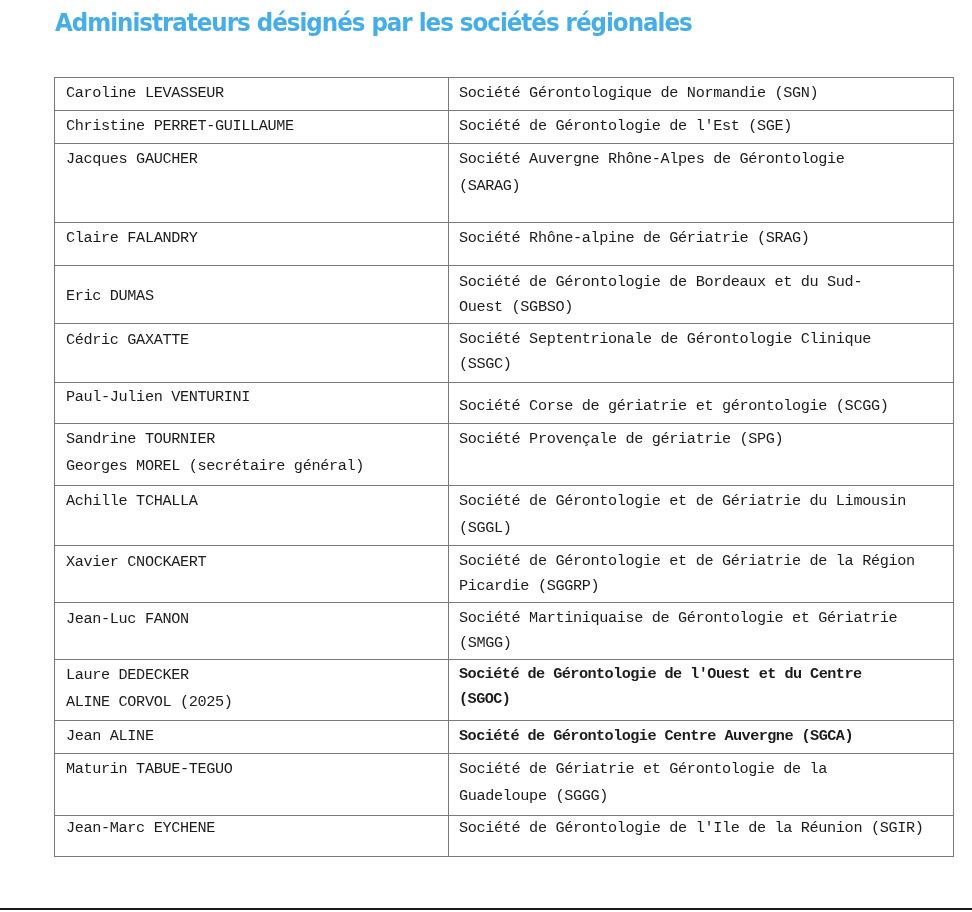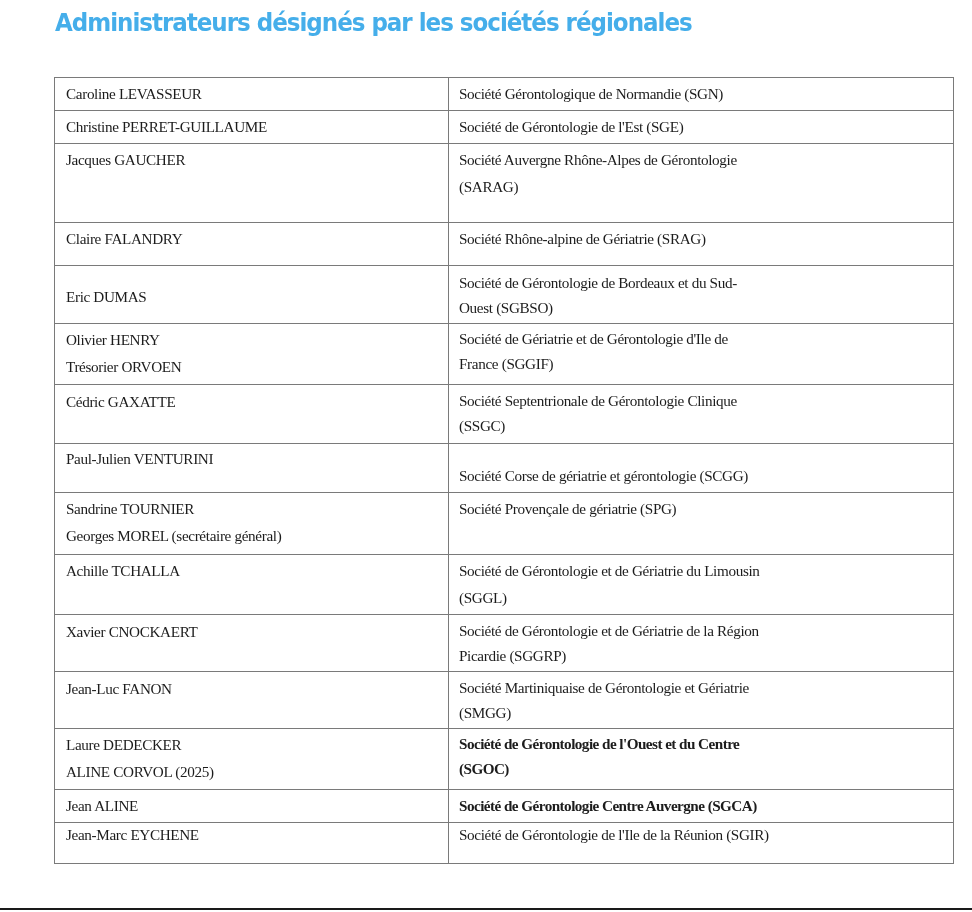--- a/index.html
+++ b/index.html
@@ -29,21 +29,21 @@
       transform: scaleX(0.92);
       transform-origin: left top;
     }
     .admin-table {
       position: absolute;
       left: 54px;
       top: 77px;
       width: 899px;
       border-collapse: collapse;
       table-layout: fixed;
-      font-family: Liberation Serif, serif;
+      font-family: Liberation Mono, monospace;
       font-size: 15.2px;
       letter-spacing: -0.35px;
     }
     .admin-table td {
       border: 1px solid #7a7a7a;
       vertical-align: top;
       padding: 2px 6px 3px 11px;
       line-height: 27px;
       color: #1c1c1c;
       box-sizing: border-box;
@@ -111,46 +111,36 @@
     <tr style="height:56px">
       <td class="col-name" style="padding-top:17px">
         <span class="line">Eric DUMAS</span>
       </td>
       <td class="col-society tight" style="padding-top:4px">
         <span class="line">Société de Gérontologie de Bordeaux et du Sud-</span>
         <span class="line">Ouest (SGBSO)</span>
       </td>
     </tr>
 
-    <tr style="height:61px">
-      <td class="col-name">
-        <span class="line">Olivier HENRY</span>
-        <span class="line">Trésorier ORVOEN</span>
-      </td>
-      <td class="col-society tight">
-        <span class="line">Société de Gériatrie et de Gérontologie d'Ile de</span>
-        <span class="line">France (SGGIF)</span>
-      </td>
-    </tr>
 
     <tr style="height:59px">
       <td class="col-name" style="padding-top:3px">
         <span class="line">Cédric GAXATTE</span>
       </td>
       <td class="col-society tight" style="padding-top:3px">
         <span class="line">Société Septentrionale de Gérontologie Clinique</span>
         <span class="line">(SSGC)</span>
       </td>
     </tr>
 
     <tr style="height:30px">
       <td class="col-name" style="padding-top:1px">
         <span class="line">Paul-Julien VENTURINI</span>
       </td>
-      <td class="col-society" style="padding-top:18px">
+      <td class="col-society" style="padding-top:10px">
         <span class="line">Société Corse de gériatrie et gérontologie (SCGG)</span>
       </td>
     </tr>
 
     <tr style="height:62px">
       <td class="col-name">
         <span class="line">Sandrine TOURNIER</span>
         <span class="line">Georges MOREL (secrétaire général)</span>
       </td>
       <td class="col-society">
@@ -201,20 +191,29 @@
 
     <tr style="height:33px">
       <td class="col-name">
         <span class="line">Jean ALINE</span>
       </td>
       <td class="col-society bold">
         <span class="line">Société de Gérontologie Centre Auvergne (SGCA)</span>
       </td>
     </tr>
 
+    <tr style="height:62px">
+      <td class="col-name">
+        <span class="line">Maturin TABUE-TEGUO</span>
+      </td>
+      <td class="col-society">
+        <span class="line">Société de Gériatrie et Gérontologie de la</span>
+        <span class="line">Guadeloupe (SGGG)</span>
+      </td>
+    </tr>
 
     <tr style="height:35px">
       <td class="col-name" style="padding-top:0;padding-bottom:0;line-height:24px">
         <span class="line">Jean-Marc EYCHENE</span>
       </td>
       <td class="col-society" style="padding-top:0;padding-bottom:16px;line-height:24px">
         <span class="line">Société de Gérontologie de l'Ile de la Réunion (SGIR)</span>
       </td>
     </tr>
   </tbody>

